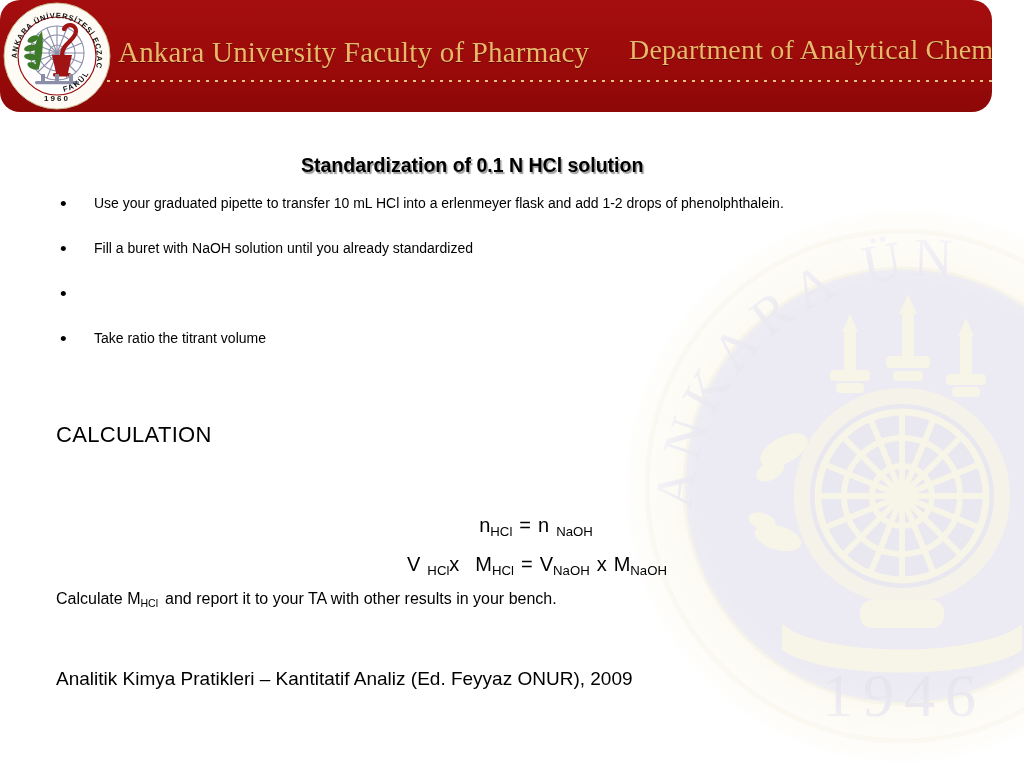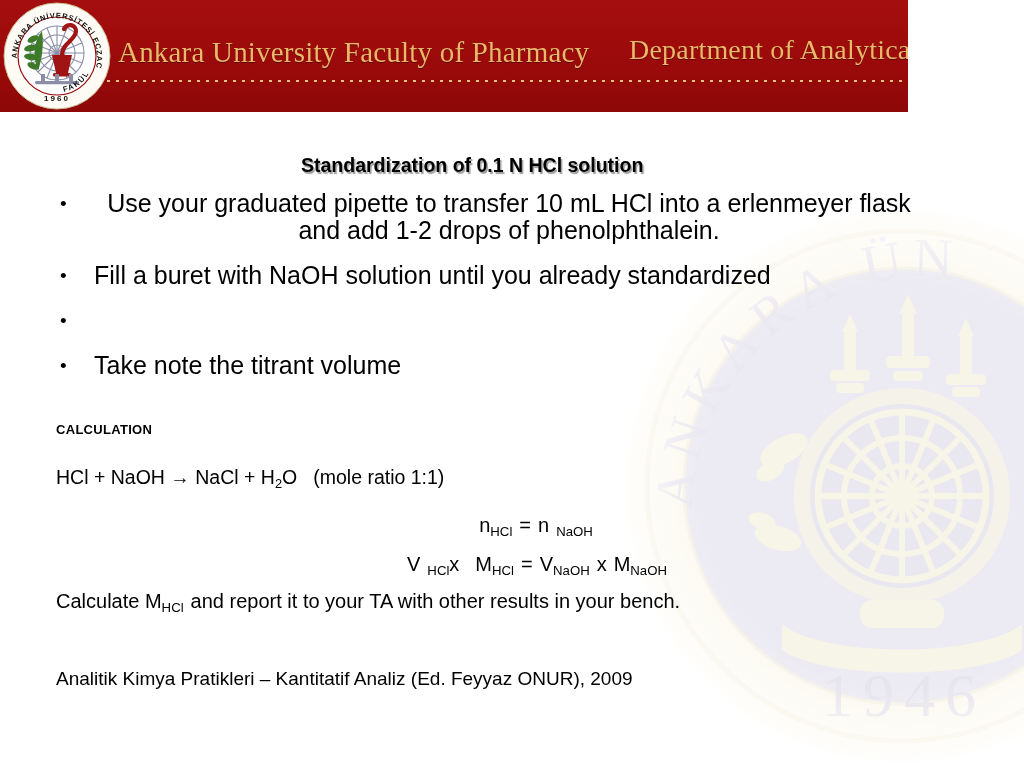--- a/index.html
+++ b/index.html
@@ -28,26 +28,27 @@
     height: 580px;
     pointer-events: none;
     z-index: 0;
   }
   .watermark svg { display: block; width: 100%; height: 100%; }
 
   
   .banner {
     position: absolute;
     left: 0; top: 0;
-    width: 908px;
+    width: 992px;
     height: 112px;
     background: #9e0b0b;
     background-image: linear-gradient(180deg,#a50e0e 0%, #9b0a0a 55%, #8e0808 100%);
     z-index: 3;
     overflow: hidden;
+    border-radius: 20px;
   }
   .banner-dots {
     position: absolute;
     left: 95px;
     top: 79px;
     right: 0;
     height: 4px;
     background-image: radial-gradient(circle closest-side, #e7c98a 60%, rgba(231,201,138,0) 62%);
     background-size: 9px 4px;
     background-repeat: repeat-x;
@@ -120,32 +121,32 @@
     width: 38px;
     flex: 0 0 38px;
     font-size: 19px;
     line-height: 27px;
     color: #000;
     text-align: left;
     padding-left: 4px;
     box-sizing: border-box;
   }
   .bullet-text {
-    font-size: 25px;
+    font-size: 14px;
     line-height: 27px;
     max-width: 830px;
     text-align: center;
   }
 
   #calc-heading {
     position: absolute;
     left: 36px;
     top: 306px;
-    font-size: 13px;
-    font-weight: bold;
+    font-size: 22px;
+    font-weight: normal;
     letter-spacing: .3px;
   }
   #reaction-line {
     position: absolute;
     left: 36px;
     top: 350px;
     font-size: 19.5px;
     white-space: nowrap;
   }
   #eq-n {
@@ -165,21 +166,21 @@
     width: 1024px;
     text-align: center;
     font-size: 20px;
     white-space: nowrap;
   }
   #eq-vm .inner { padding-left: 10px; }
   #calc-report {
     position: absolute;
     left: 36px;
     top: 474px;
-    font-size: 20px;
+    font-size: 16px;
     white-space: nowrap;
   }
   #references-block {
     position: absolute;
     left: 36px;
     top: 550px;
     font-size: 19px;
     line-height: 26px;
   }
   sub {
@@ -350,30 +351,27 @@
         <div class="bullet-mark">•</div>
         <div class="bullet-text">Fill a buret with NaOH solution until you already standardized</div>
       </div>
 
       <div class="bullet-row">
         <div class="bullet-mark">•</div>
       </div>
 
       <div class="bullet-row">
         <div class="bullet-mark">•</div>
-        <div class="bullet-text">Take note the titrant volume</div>
+        <div class="bullet-text">Take ratio the titrant volume</div>
       </div>
 
     </div>
 
     <div id="calc-heading">CALCULATION</div>
 
-    <div id="reaction-line">
-      <span>HCl + NaOH → NaCl + H</span><sub>2</sub><span>O</span><span class="gap-lg"></span><span>(mole ratio 1:1)</span>
-    </div>
 
     <div id="eq-n">
       <span class="inner"><span>n</span><sub>HCl</sub><span class="gap"></span><span>=</span><span class="gap"></span><span>n</span><span class="gap"></span><sub>NaOH</sub></span>
     </div>
 
     <div id="eq-vm">
       <span class="inner"><span>V</span><span class="gap"></span><sub>HCl</sub><span>x</span><span class="gap-lg"></span><span>M</span><sub>HCl</sub><span class="gap"></span><span>=</span><span class="gap"></span><span>V</span><sub>NaOH</sub><span class="gap"></span><span>x</span><span class="gap"></span><span>M</span><sub>NaOH</sub></span>
     </div>
 
     <div id="calc-report">

